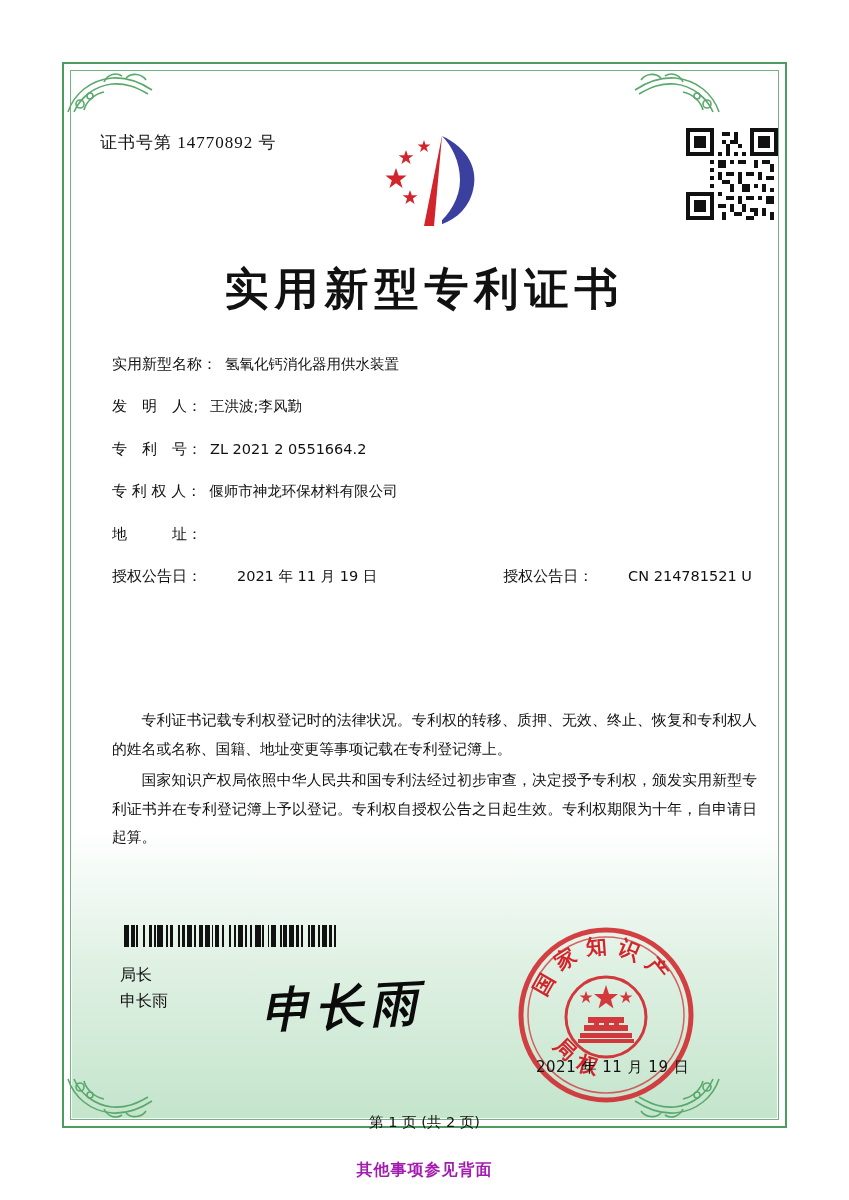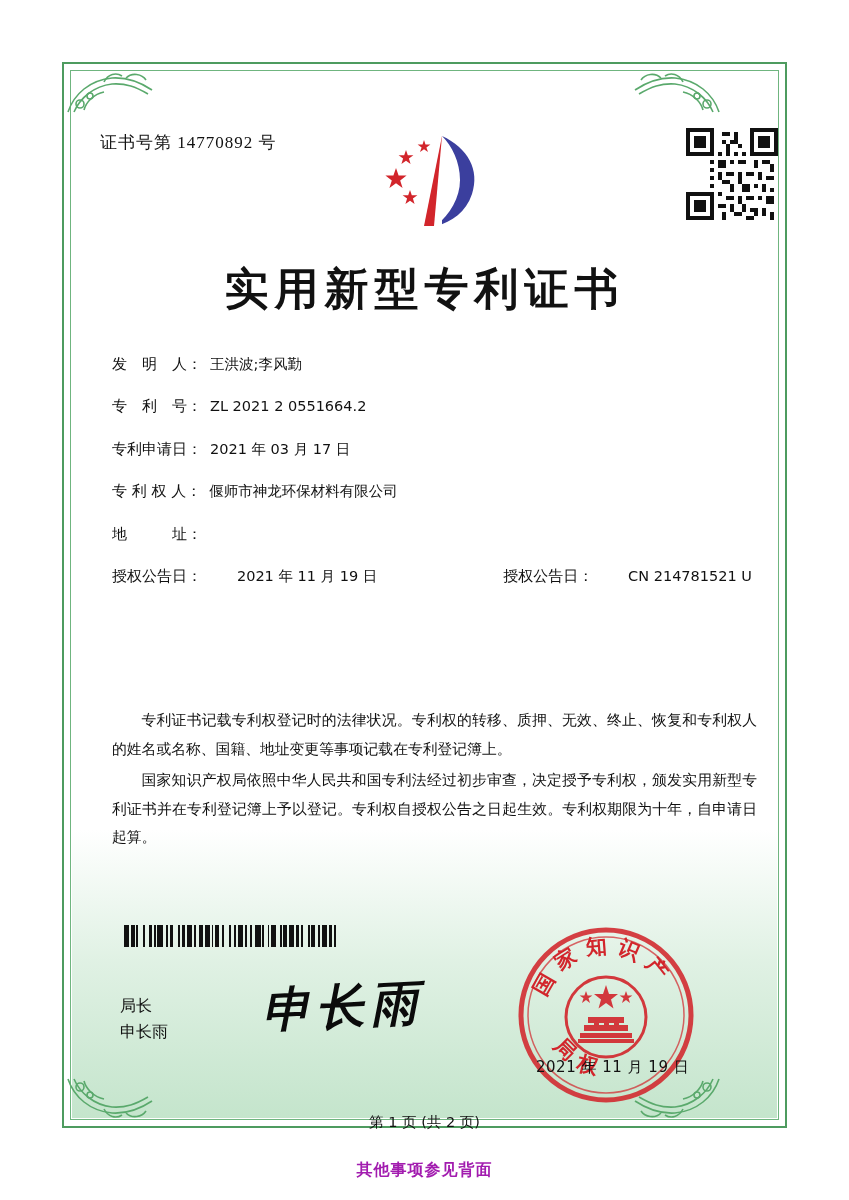--- a/index.html
+++ b/index.html
@@ -154,21 +154,21 @@
     width: 215px;
     height: 22px;
   }
   .barcode .bars { display:flex; height:100%; width:100%; }
   .barcode .bars i { display:block; height:100%; background:#111; }
 
   
   .sig-label {
     position: absolute;
     left: 120px;
-    top: 993px;
+    top: 962px;
     font-family: "DejaVu Sans", sans-serif;
     font-size: 16px;
     line-height: 1.65;
     color: #111;
   }
   .sig-script {
     position: absolute;
     left: 262px;
     top: 975px;
     font-family: "DejaVu Serif", serif;
@@ -375,30 +375,30 @@
         <rect x="17" y="21" width="1" height="1"></rect>
           <rect x="21" y="21" width="1" height="2"></rect>
       </g>
     </svg>
   </div>
 
   <div class="title">实用新型专利证书</div>
 
   <div class="fields">
     <div class="frow">
+      <span class="flabel">实用新型名称：</span>
+      <span class="fvalue">氢氧化钙消化器用供水装置</span>
+    </div>
+    <div class="frow">
       <span class="flabel">发　明　人：</span>
       <span class="fvalue">王洪波;李风勤</span>
     </div>
     <div class="frow">
       <span class="flabel">专　利　号：</span>
       <span class="fvalue">ZL 2021 2 0551664.2</span>
-    </div>
-    <div class="frow">
-      <span class="flabel">专利申请日：</span>
-      <span class="fvalue">2021 年 03 月 17 日</span>
     </div>
     <div class="frow">
       <span class="flabel">专 利 权 人：</span>
       <span class="fvalue">偃师市神龙环保材料有限公司</span>
     </div>
     <div class="frow">
       <span class="flabel">地　　　址：</span>
     </div>
     <div class="frow dual">
       <span class="flabel">授权公告日：</span>

